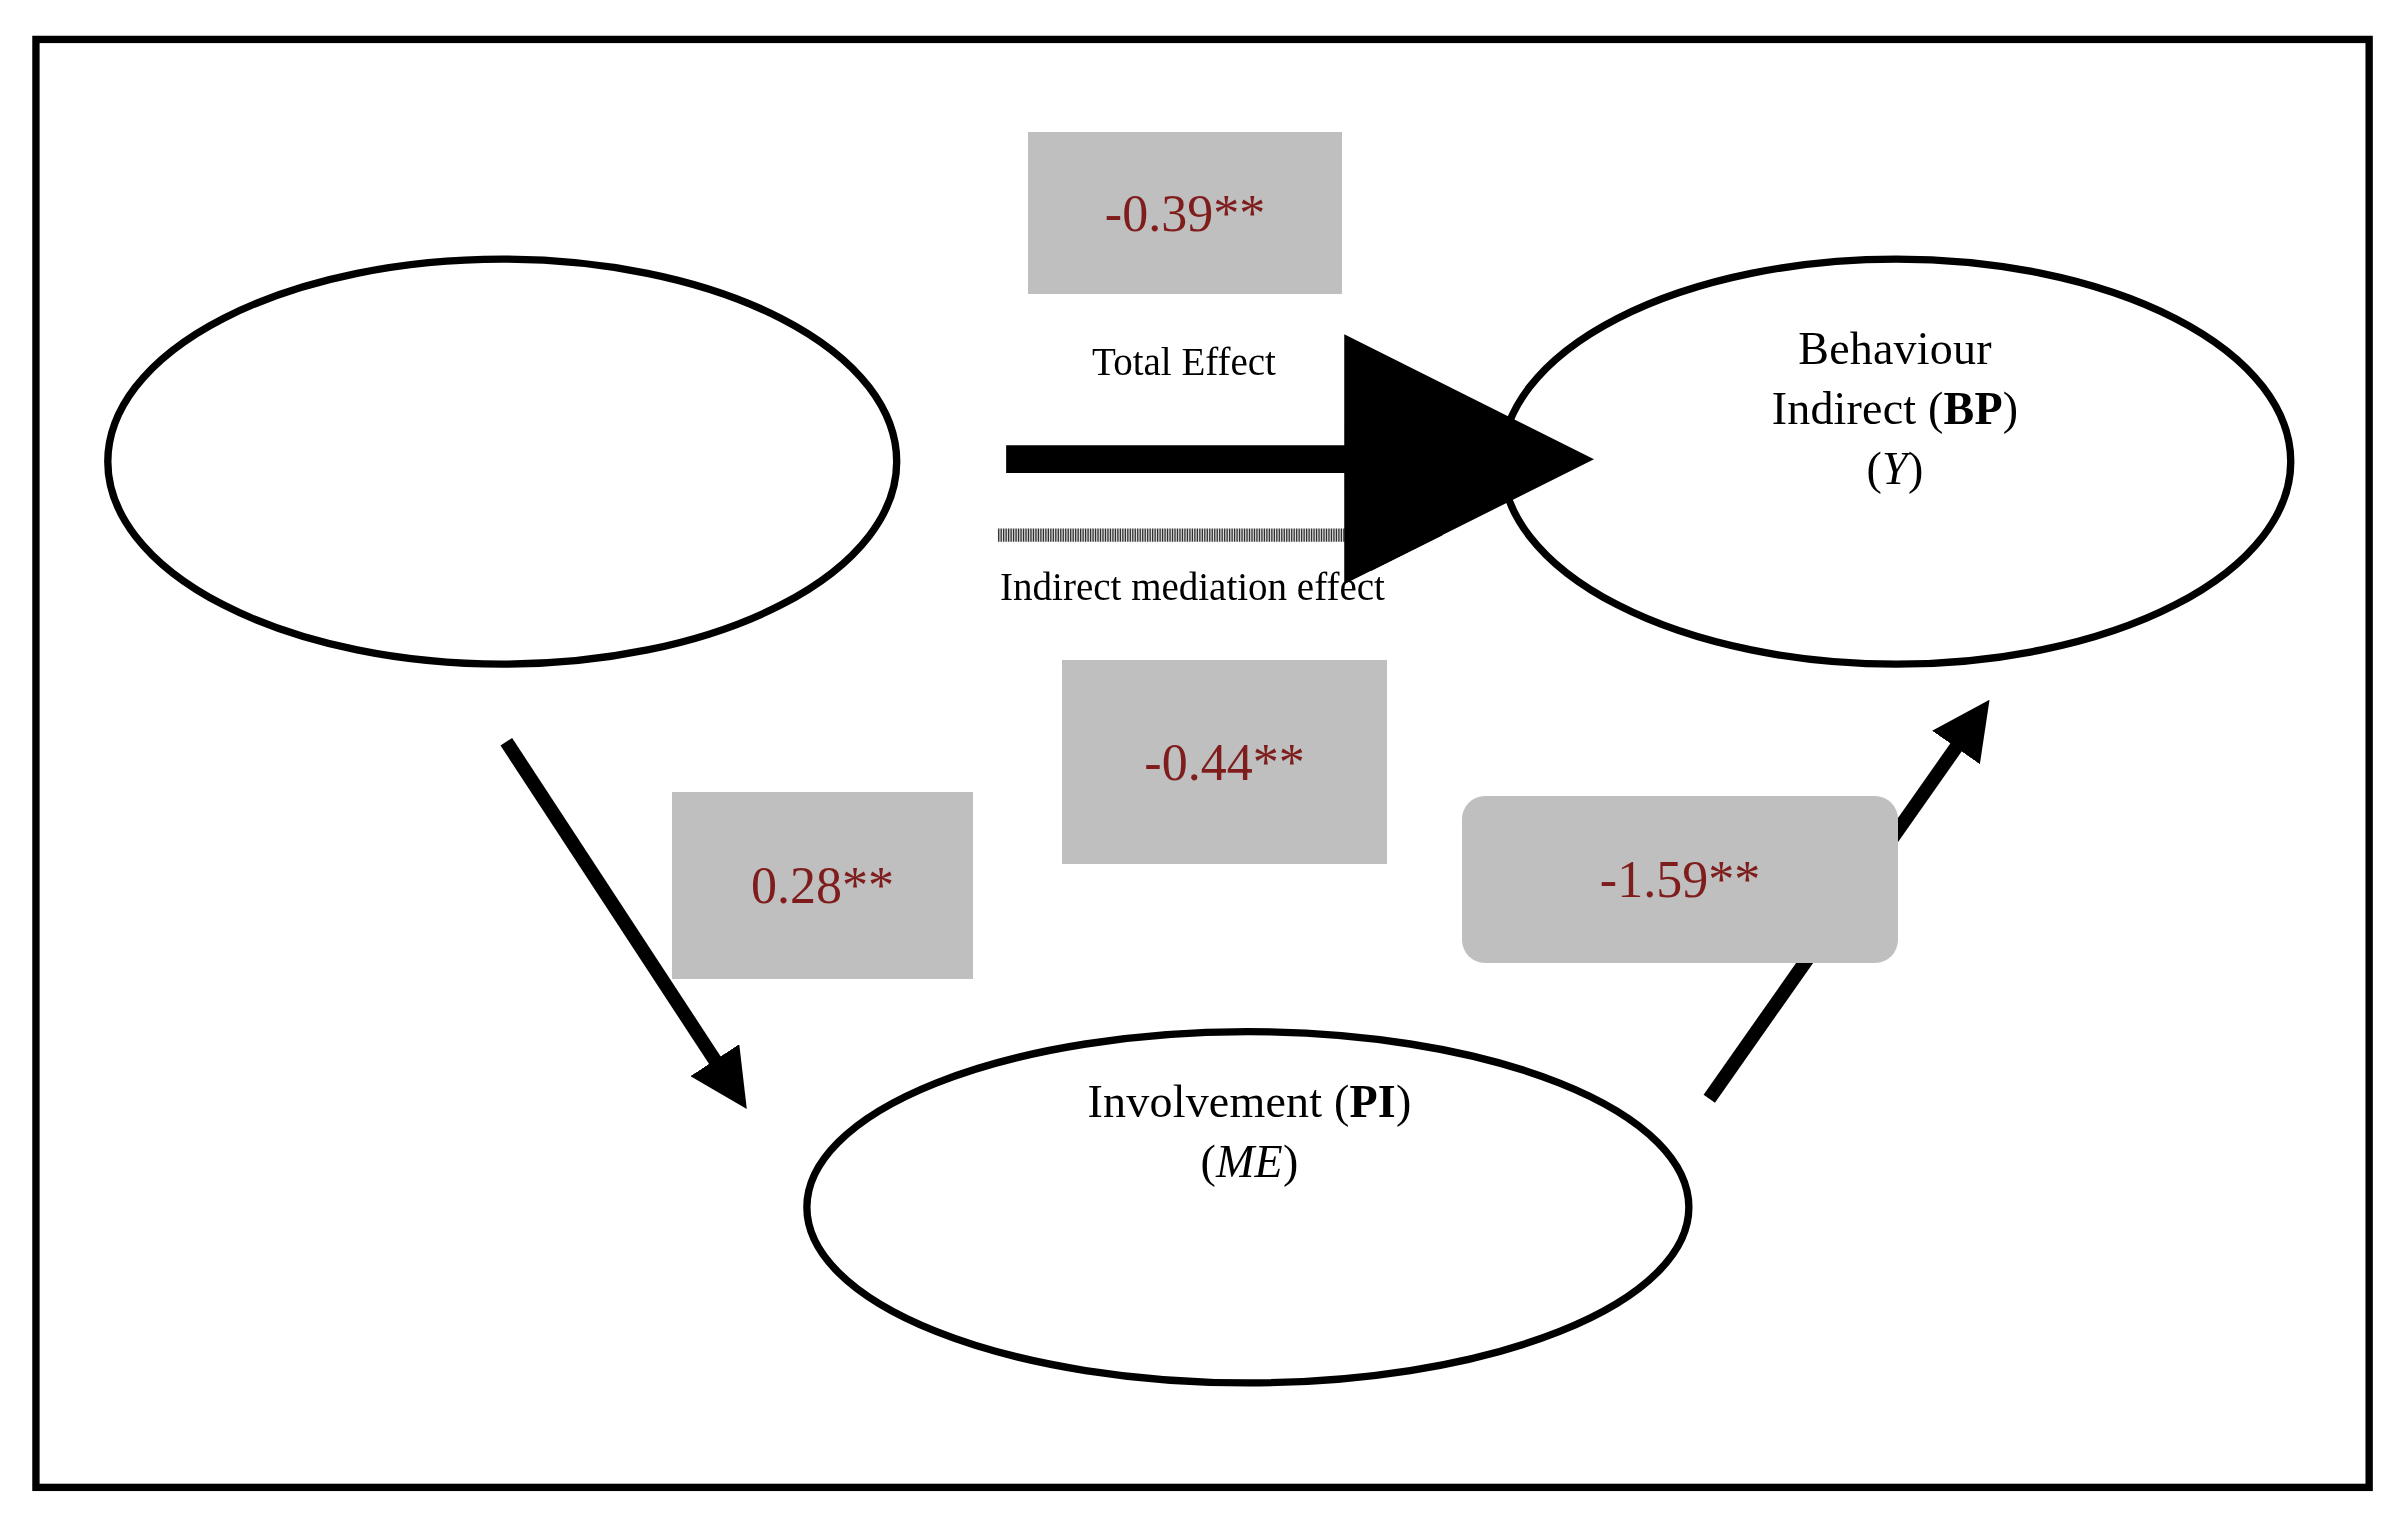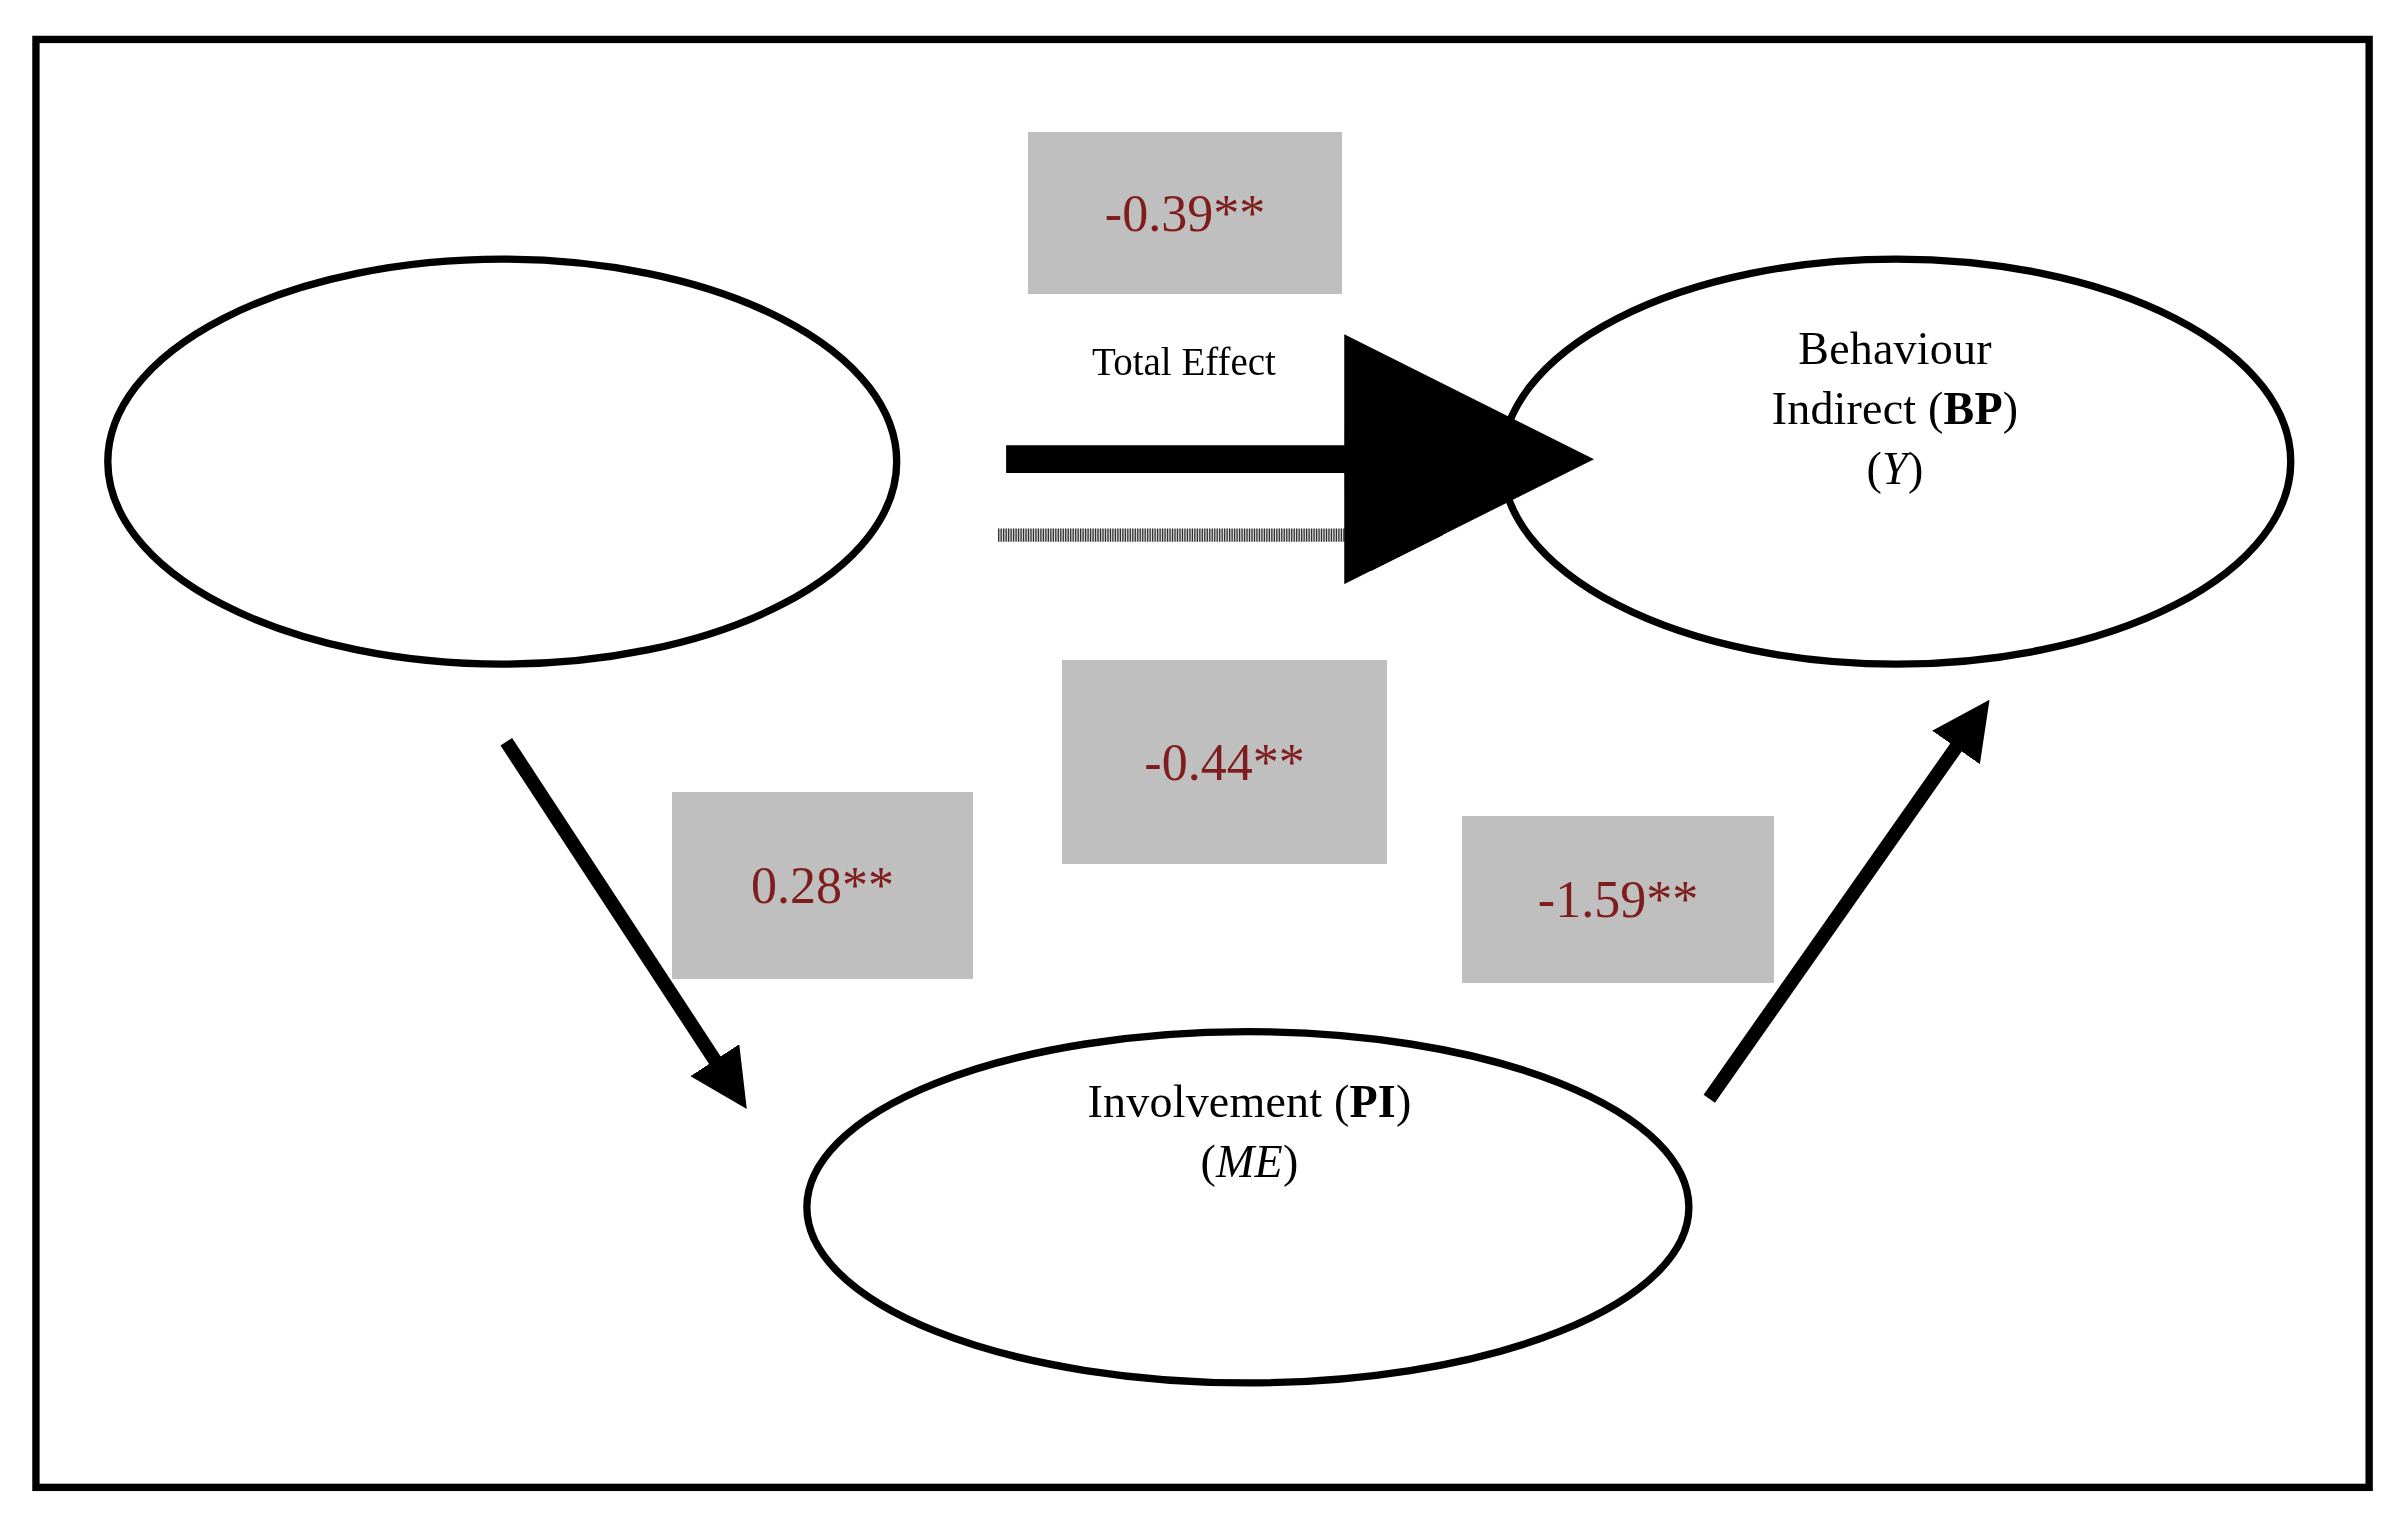--- a/index.html
+++ b/index.html
@@ -54,21 +54,21 @@
     font-size: 52px;
     display: flex;
     align-items: center;
     justify-content: center;
     white-space: nowrap;
     user-select: none;
   }
   .coef-total    { left: 1028px; top: 132px;  width: 314px; height: 162px; }
   .coef-direct   { left: 1062px; top: 660px;  width: 325px; height: 204px; }
   .coef-a        { left: 672px;  top: 792px;  width: 301px; height: 187px; }
-  .coef-b        { left: 1462px; top: 816px;  width: 312px; height: 167px; }
+  .coef-b        { left: 1462px; top: 796px;  width: 436px; height: 167px; border-radius: 23px; }
 
   
   .arrow-label {
     position: absolute;
     color: #000000;
     font-family: "Liberation Serif", "DejaVu Serif", serif;
     font-size: 39px;
     text-align: center;
     white-space: nowrap;
     user-select: none;
@@ -126,15 +126,16 @@
   <div class="coef-box coef-total">-0.39**</div>
 
   <div class="coef-box coef-direct">-0.44**</div>
 
   <div class="coef-box coef-a">0.28**</div>
 
   <div class="coef-box coef-b">-1.59**</div>
 
   <div class="arrow-label label-total-effect">Total Effect</div>
 
+  <div class="arrow-label label-indirect-effect">Indirect mediation effect</div>
 
 </div>
 
 
 </body></html>

